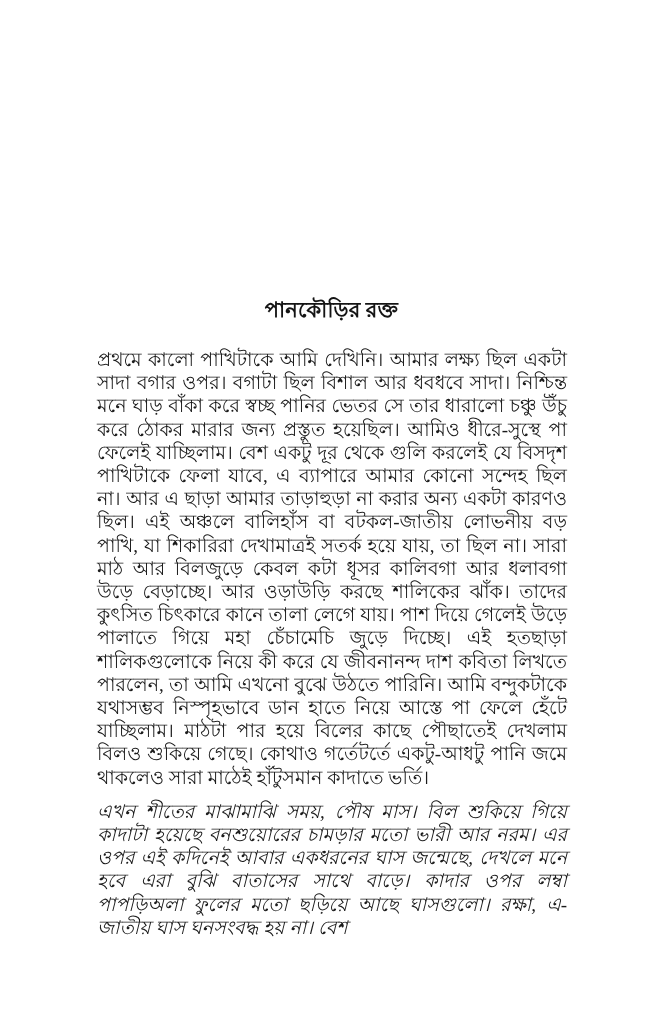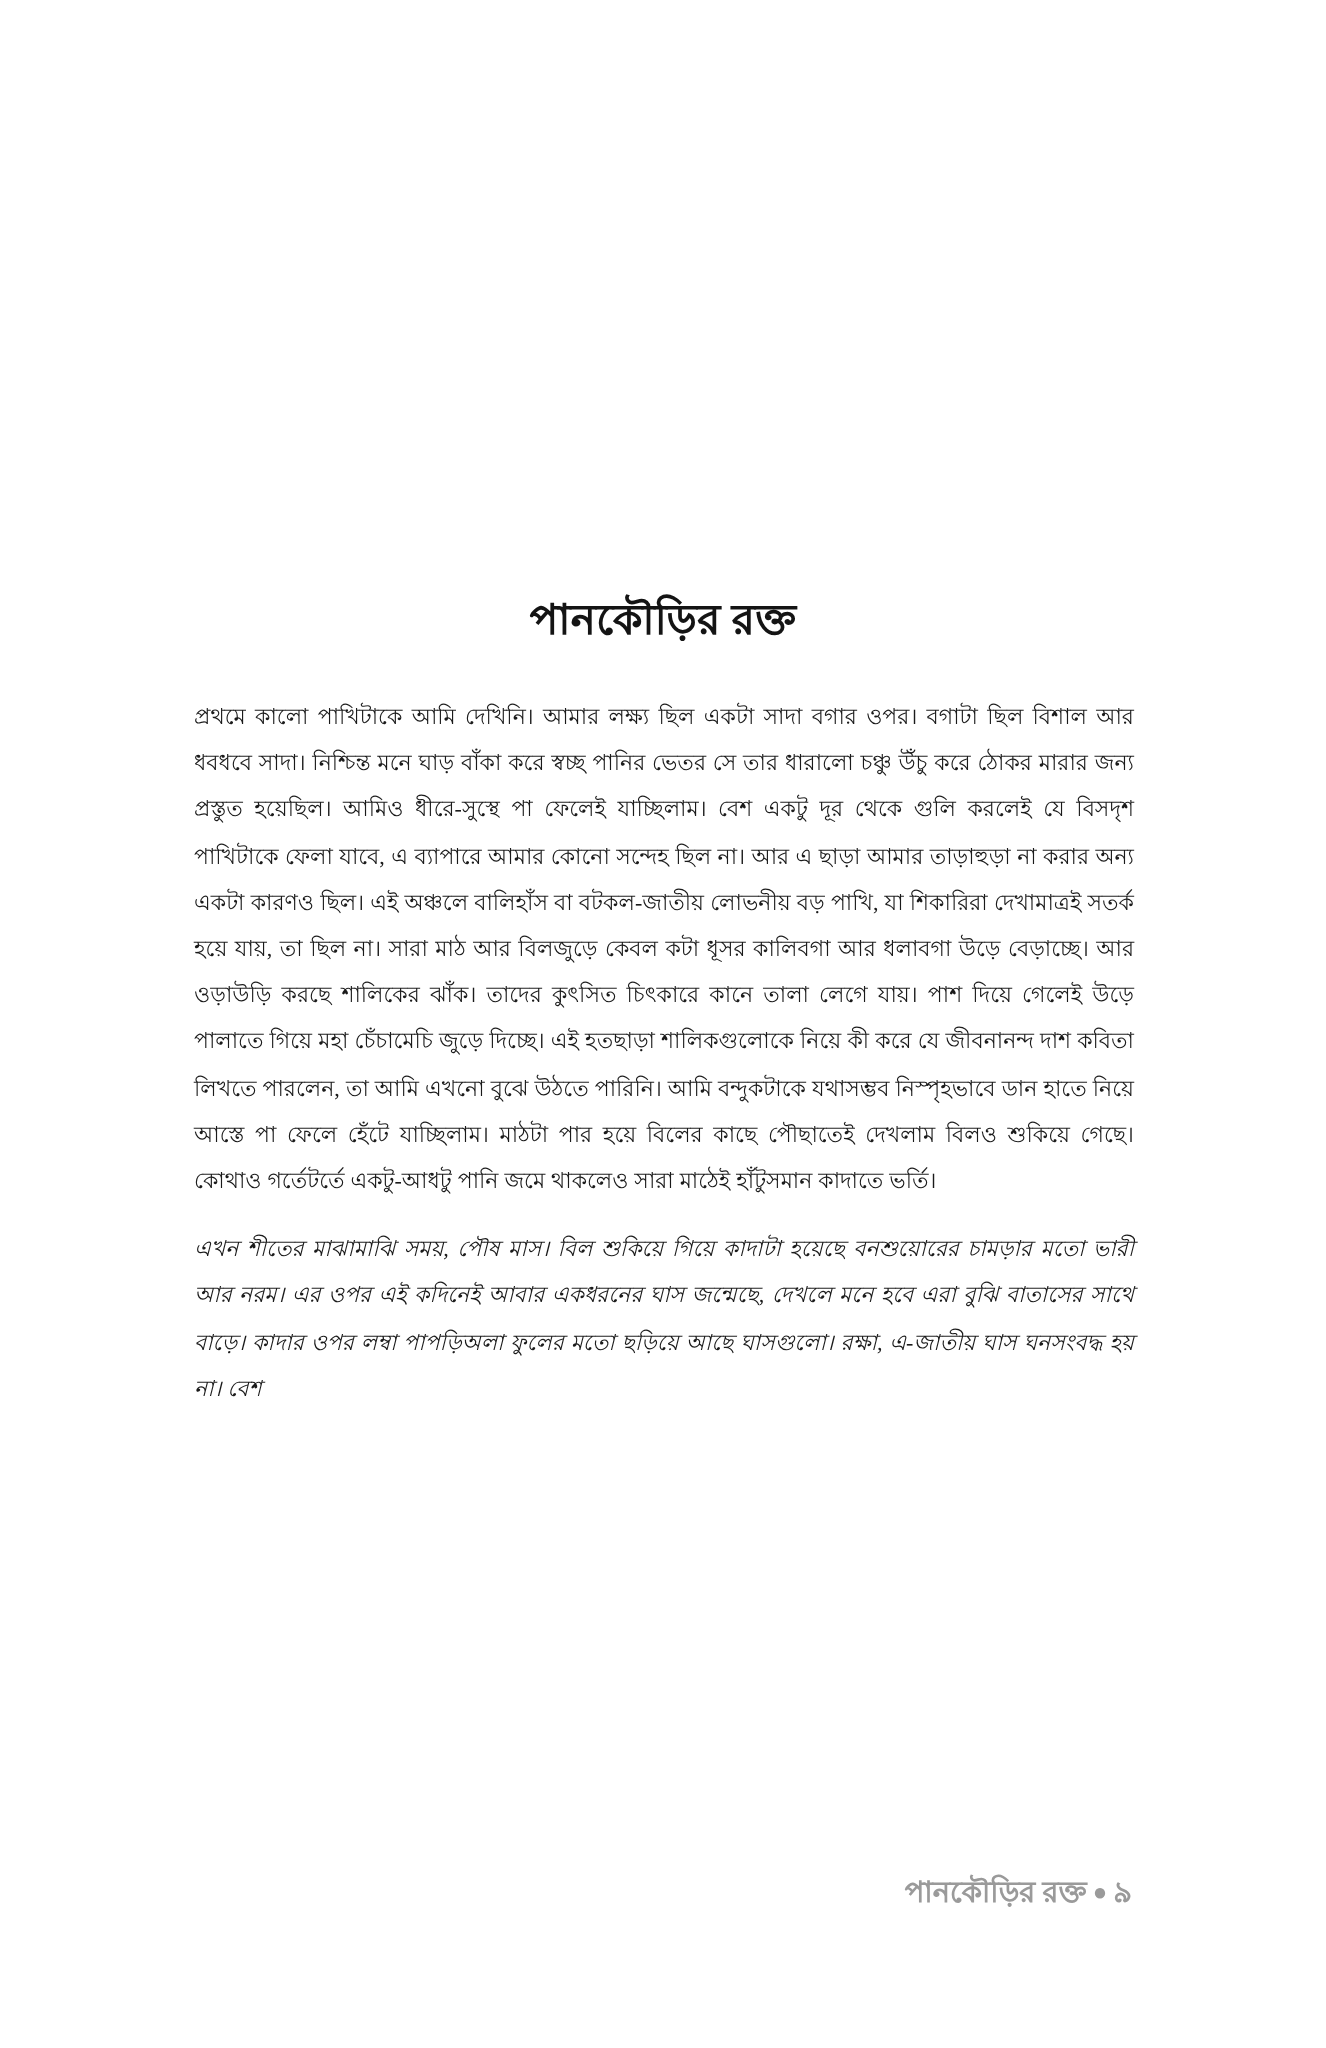--- a/index.html
+++ b/index.html
@@ -38,21 +38,21 @@
   
   .text-block {
     position: absolute;
     left: 97px;
     top: 348px;
     width: 470px;
   }
 
   .body-paragraph {
     margin: 0;
-    font-size: 11px;
+    font-size: 19px;
     line-height: 23.2px;
     text-align: justify;
     text-justify: inter-word;
     color: #1a1a1a;
     word-spacing: 0.2px;
   }
 
   .body-paragraph + .body-paragraph {
     margin-top: 11px;
     font-style: italic;
@@ -89,17 +89,14 @@
 
 <div class="page">
 
   <h1 class="chapter-title">পানকৌড়ির রক্ত</h1>
 
   <div class="text-block">
     <p class="body-paragraph">প্রথমে কালো পাখিটাকে আমি দেখিনি। আমার লক্ষ্য ছিল একটা সাদা বগার ওপর। বগাটা ছিল বিশাল আর ধবধবে সাদা। নিশ্চিন্ত মনে ঘাড় বাঁকা করে স্বচ্ছ পানির ভেতর সে তার ধারালো চঞ্চু উঁচু করে ঠোকর মারার জন্য প্রস্তুত হয়েছিল। আমিও ধীরে-সুস্থে পা ফেলেই যাচ্ছিলাম। বেশ একটু দূর থেকে গুলি করলেই যে বিসদৃশ পাখিটাকে ফেলা যাবে, এ ব্যাপারে আমার কোনো সন্দেহ ছিল না। আর এ ছাড়া আমার তাড়াহুড়া না করার অন্য একটা কারণও ছিল। এই অঞ্চলে বালিহাঁস বা বটকল-জাতীয় লোভনীয় বড় পাখি, যা শিকারিরা দেখামাত্রই সতর্ক হয়ে যায়, তা ছিল না। সারা মাঠ আর বিলজুড়ে কেবল কটা ধূসর কালিবগা আর ধলাবগা উড়ে বেড়াচ্ছে। আর ওড়াউড়ি করছে শালিকের ঝাঁক। তাদের কুৎসিত চিৎকারে কানে তালা লেগে যায়। পাশ দিয়ে গেলেই উড়ে পালাতে গিয়ে মহা চেঁচামেচি জুড়ে দিচ্ছে। এই হতছাড়া শালিকগুলোকে নিয়ে কী করে যে জীবনানন্দ দাশ কবিতা লিখতে পারলেন, তা আমি এখনো বুঝে উঠতে পারিনি। আমি বন্দুকটাকে যথাসম্ভব নিস্পৃহভাবে ডান হাতে নিয়ে আস্তে পা ফেলে হেঁটে যাচ্ছিলাম। মাঠটা পার হয়ে বিলের কাছে পৌছাতেই দেখলাম বিলও শুকিয়ে গেছে। কোথাও গর্তেটর্তে একটু-আধটু পানি জমে থাকলেও সারা মাঠেই হাঁটুসমান কাদাতে ভর্তি।</p>
     <p class="body-paragraph">এখন শীতের মাঝামাঝি সময়, পৌষ মাস। বিল শুকিয়ে গিয়ে কাদাটা হয়েছে বনশুয়োরের চামড়ার মতো ভারী আর নরম। এর ওপর এই কদিনেই আবার একধরনের ঘাস জন্মেছে, দেখলে মনে হবে এরা বুঝি বাতাসের সাথে বাড়ে। কাদার ওপর লম্বা পাপড়িঅলা ফুলের মতো ছড়িয়ে আছে ঘাসগুলো। রক্ষা, এ-জাতীয় ঘাস ঘনসংবদ্ধ হয় না। বেশ</p>
   </div>
 
-  <div class="page-footer">
-    <span class="footer-title">পানকৌড়ির রক্ত</span><span class="footer-dot">●</span><span class="footer-page-number">৯</span>
-  </div>
 
 </div>
 
 </body></html>

